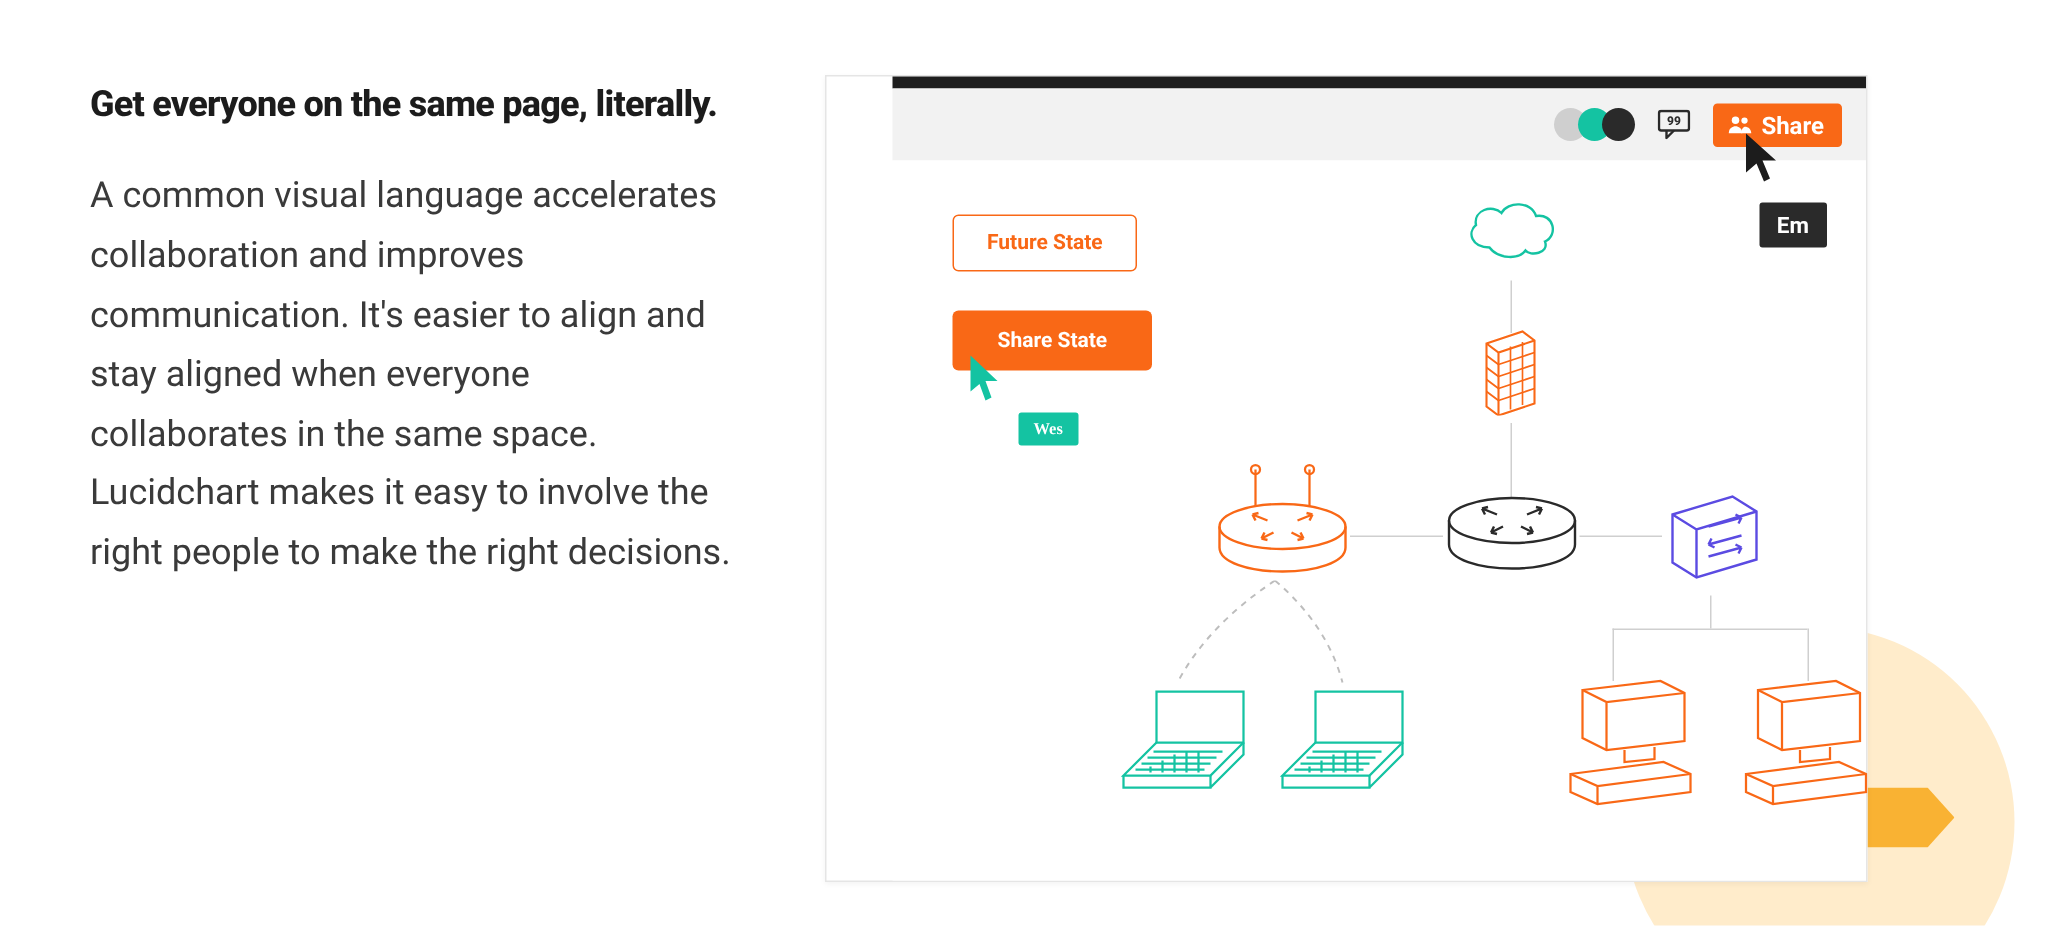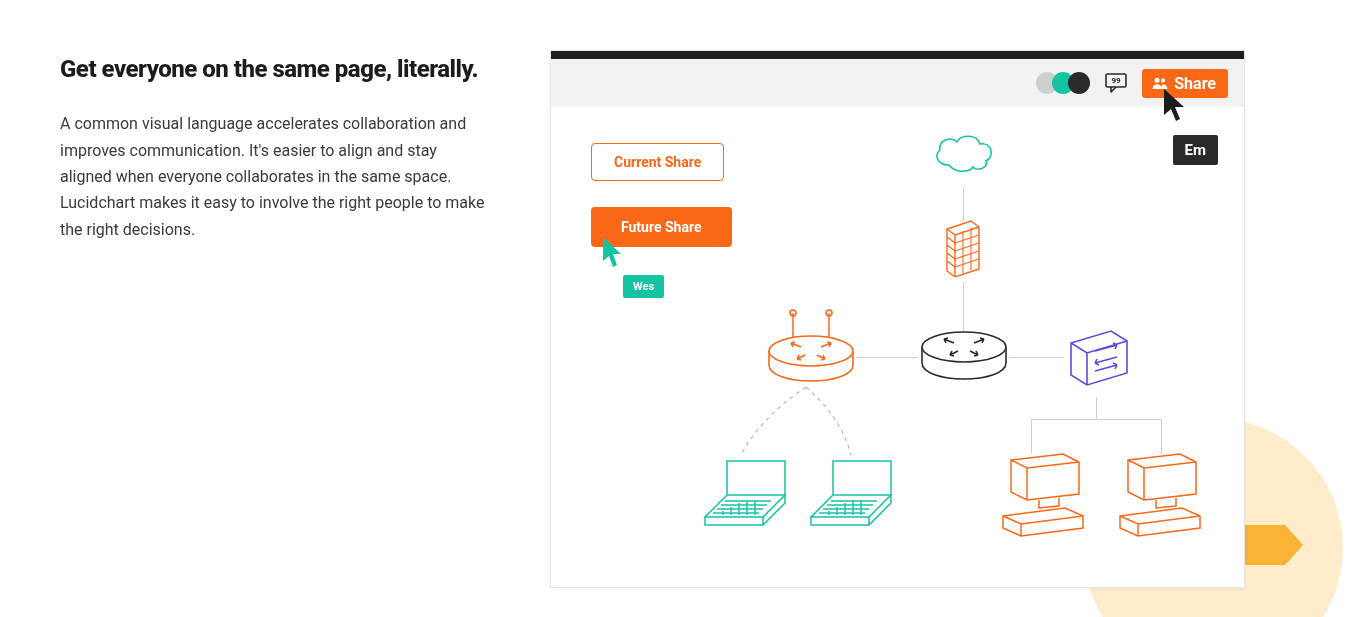--- a/index.html
+++ b/index.html
@@ -22,35 +22,36 @@
   }
   .headline {
     font-size: 24px;
     font-weight: 800;
     line-height: 1.18;
     color: #1c1c1c;
     letter-spacing: -0.5px;
     margin-bottom: 28px;
   }
   .body-text {
-    font-size: 16px;
+    font-size: 24px;
     line-height: 1.65;
     color: #3a3a3a;
     font-weight: 400;
   }
   .right-col {
     flex: 1;
     position: relative;
   }
   .app-window {
     width: 695px;
     border: 1px solid #e5e5e5;
     background: #ffffff;
     position: relative;
     box-shadow: 0 1px 4px rgba(0,0,0,0.05);
+    padding-left: 44px;
   }
   .title-bar {
     height: 8px;
     background: #1e1e1e;
   }
   .toolbar {
     height: 48px;
     background: #f2f2f2;
     display: flex;
     align-items: center;
@@ -117,27 +118,28 @@
     border: none;
   }
   .cursor-teal {
     position: absolute;
     top: 128px; left: 50px;
     z-index: 5;
   }
   .cursor-teal svg { display:block; }
   .user-tag-wes {
     position: absolute;
-    top: 168px; left: 72px;
+    top: 168px; left: 84px;
     background: #14c3a2;
     color: #ffffff;
     font-size: 11px;
     font-weight: 700;
     padding: 5px 10px;
     border-radius: 2px;
+    font-family: Liberation Serif, serif;
   }
   .cursor-black {
     position: absolute;
     top: -20px; right: 56px;
     z-index: 10;
   }
   .cursor-black svg { display:block; }
   .user-tag-em {
     position: absolute;
     top: 28px; right: 26px;
@@ -223,22 +225,22 @@
 
       <div class="canvas">
 
         <div class="cursor-black">
           <svg width="26" height="38" viewBox="0 0 26 38">
             <path d="M2 2 L2 28 L9 22 L14 34 L18 32 L13 20 L22 20 Z" fill="#1c1c1c"></path>
           </svg>
         </div>
         <div class="user-tag-em">Em</div>
 
-        <div class="state-btn state-current">Current Share</div>
-        <div class="state-btn state-future">Future Share</div>
+        <div class="state-btn state-current">Future State</div>
+        <div class="state-btn state-future">Share State</div>
 
         <div class="cursor-teal">
           <svg width="24" height="34" viewBox="0 0 24 34">
             <path d="M2 2 L2 26 L8 21 L12 32 L16 30 L12 19 L20 19 Z" fill="#14c3a2"></path>
           </svg>
         </div>
         <div class="user-tag-wes">Wes</div>
 
         <div class="conn-line" style="left:412px; top:80px; width:1px; height:35px;"></div>
         <div class="conn-line" style="left:412px; top:175px; width:1px; height:50px;"></div>

